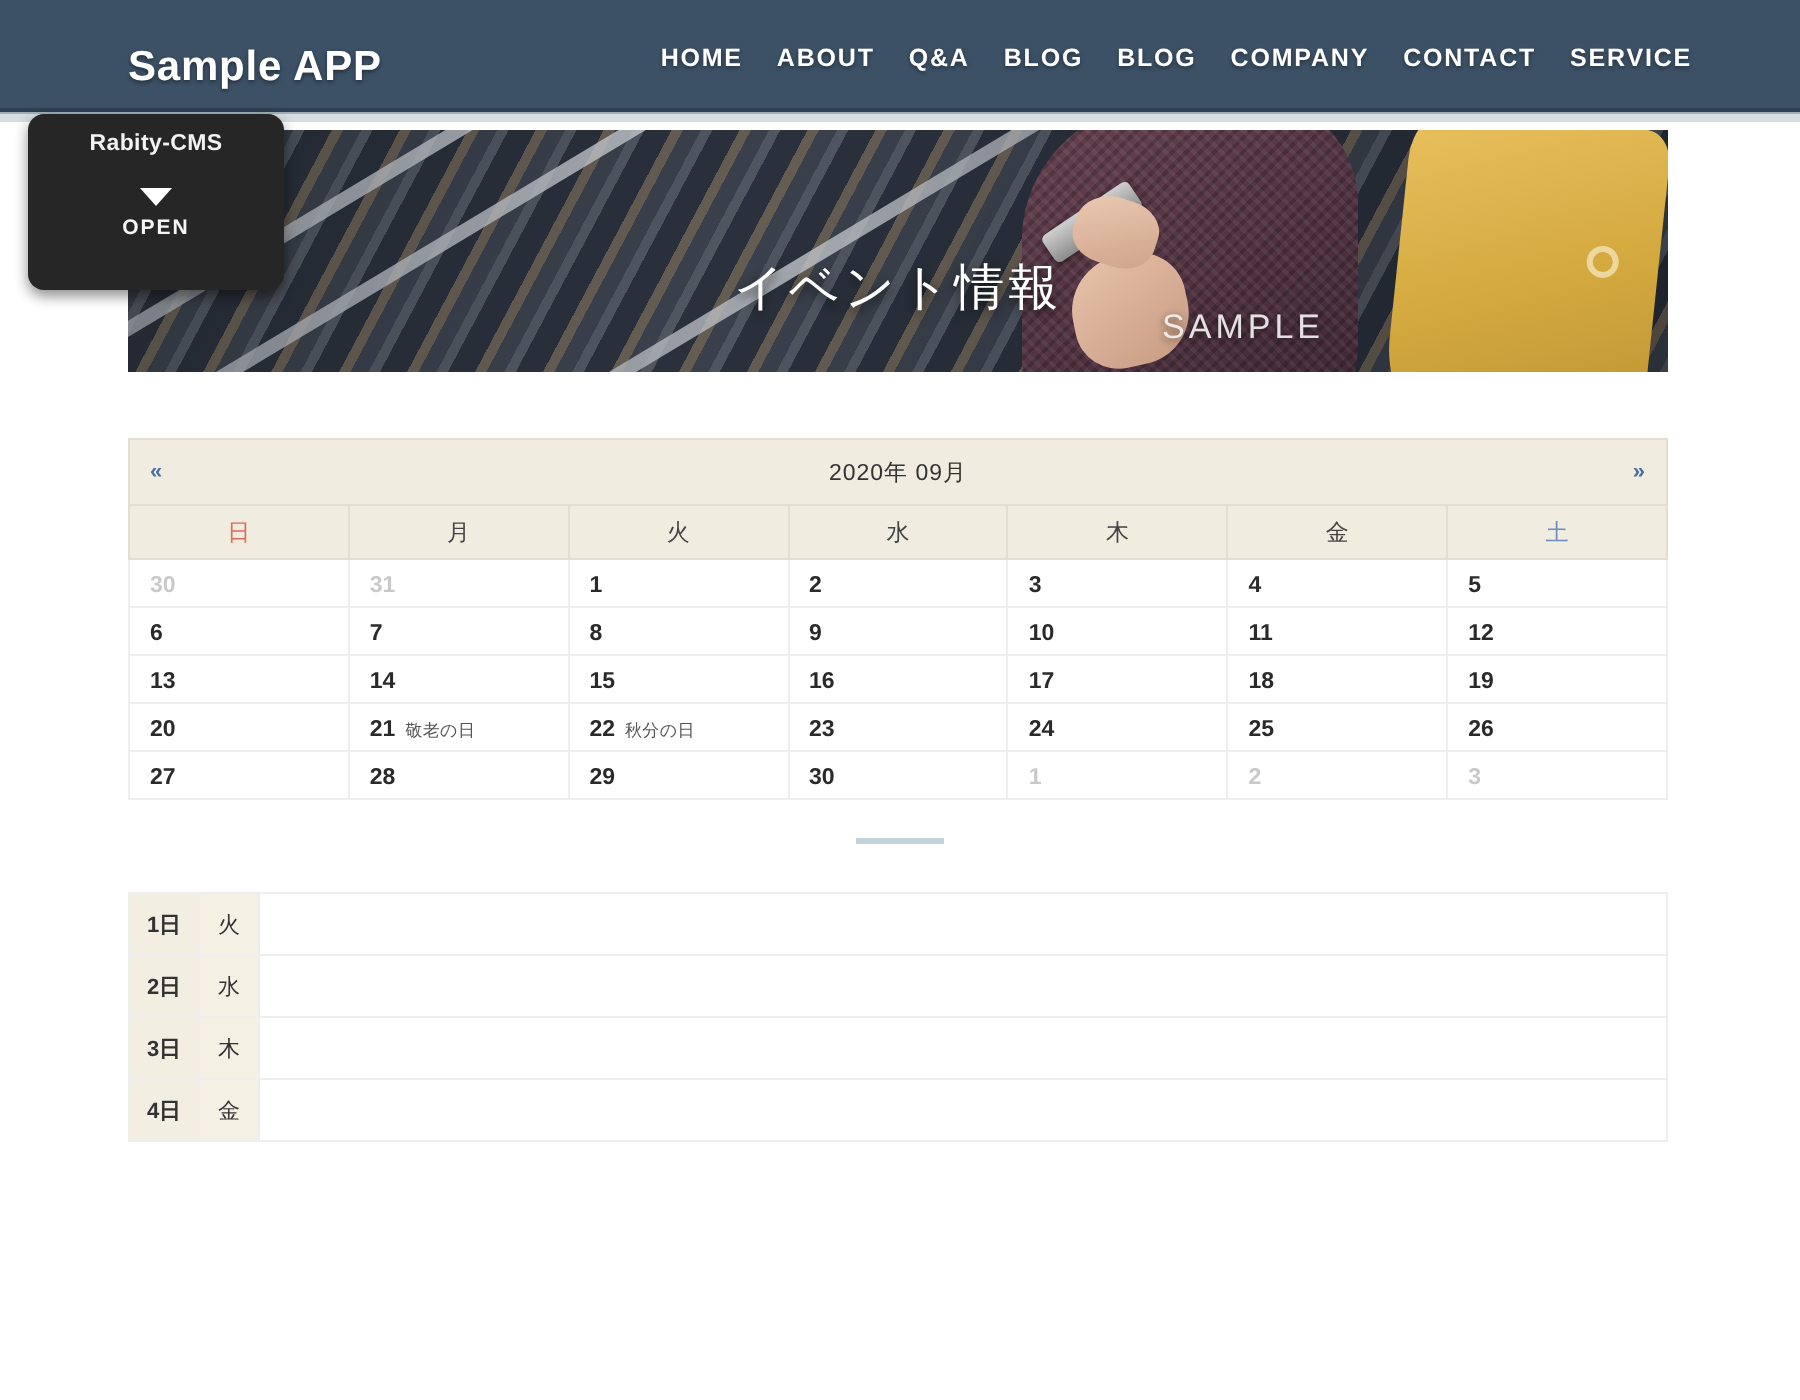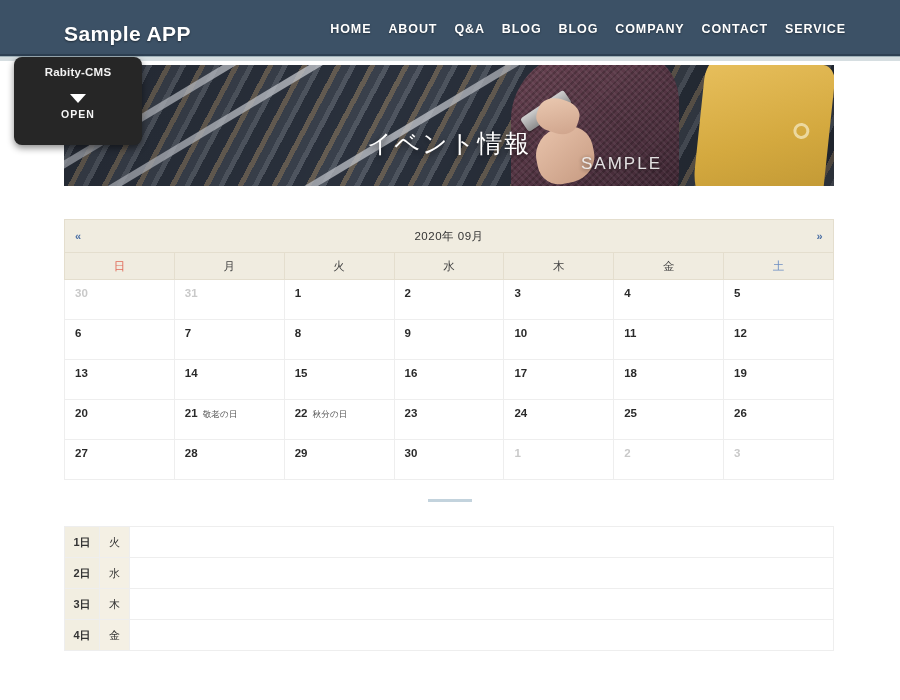--- a/index.html
+++ b/index.html
@@ -170,21 +170,21 @@
     background: #f0ece0;
     border: 1px solid #e4dece;
     height: 27px;
     font-size: 11.5px; font-weight: normal; color: #444;
   }
   table.calendar th.sun { color: #e06b5a; }
   table.calendar th.sat { color: #6d8fc4; }
   table.calendar td.day {
     background: #ffffff;
     border: 1px solid #eeeeee;
-    height: 40px;
+    height: 24px;
     vertical-align: top;
     padding: 7px 0 0 10px;
     font-size: 11.5px; font-weight: bold; color: #2a2a2a;
     cursor: pointer;
   }
   table.calendar td.day.other { color: #c9c9c9; }
   .holiday {
     font-size: 8.5px; font-weight: normal; color: #555;
     margin-left: 5px; letter-spacing: .2px;
   }

